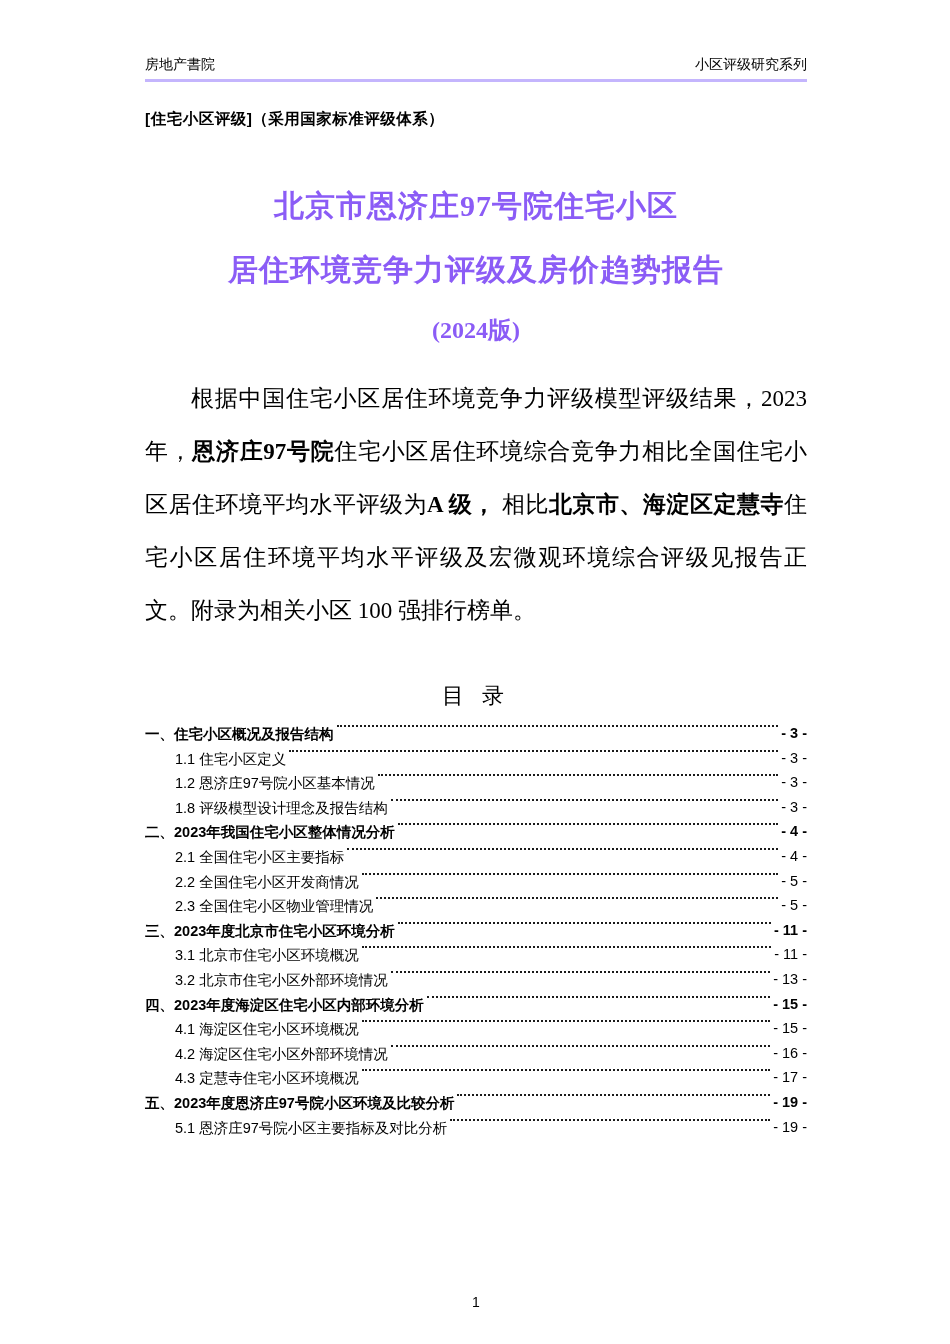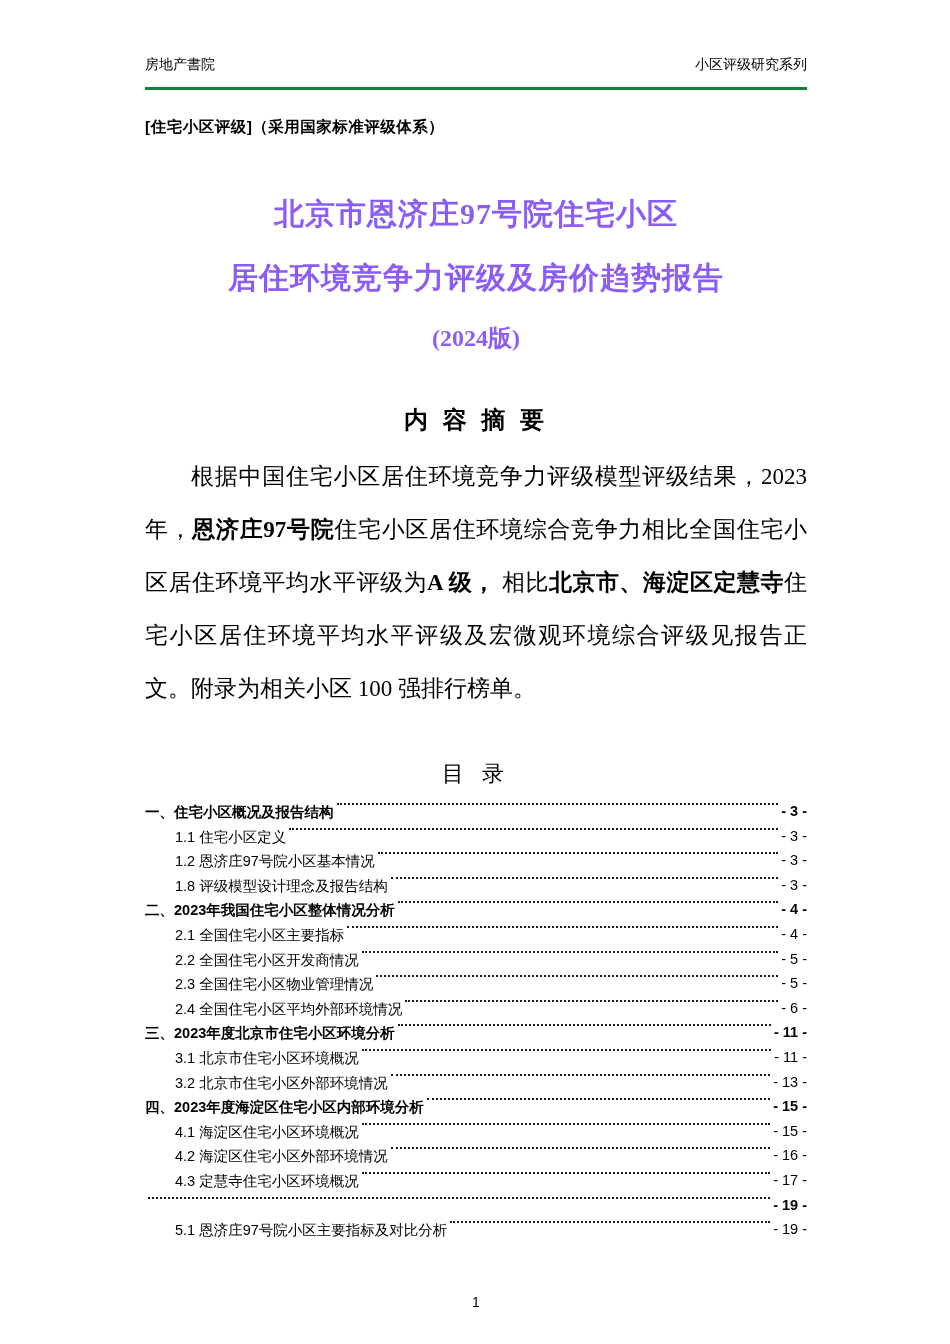--- a/index.html
+++ b/index.html
@@ -17,22 +17,22 @@
     flex-direction: column;
     background: #ffffff;
   }
   
   .doc-header {
     display: flex;
     justify-content: space-between;
     align-items: flex-end;
     font-family: "Liberation Sans", "DejaVu Sans", sans-serif;
     font-size: 14px;
-    padding-bottom: 13px;
-    border-bottom: 3px solid #15803d;
+    padding-bottom: 5px;
+    border-bottom: 3px solid #c4b5fd;
   }
   
   .tag-line {
     margin-top: 27px;
     font-size: 15.5px;
     font-weight: 700;
     font-family: "Liberation Sans", "DejaVu Sans", sans-serif;
     letter-spacing: 0.5px;
   }
   
@@ -117,21 +117,20 @@
   </div>
 
   <div class="tag-line">[住宅小区评级]（采用国家标准评级体系）</div>
 
   <div class="title-block">
     <div class="title-line">北京市恩济庄97号院住宅小区</div>
     <div class="title-line">居住环境竞争力评级及房价趋势报告</div>
     <div class="title-edition">(2024版)</div>
   </div>
 
-  <div class="abstract-heading">内 容 摘 要</div>
 
   <p class="abstract-body"><span>根据中国住宅小区居住环境竞争力评级模型评级结果，2023 年，</span><b>恩济庄97号院</b><span>住宅小区居住环境综合竞争力相比全国住宅小区居住环境平均水平评级为</span><b>A 级，</b><span> 相比</span><b>北京市、海淀区定慧寺</b><span>住宅小区居住环境平均水平评级及宏微观环境综合评级见报告正文。附录为相关小区 100 强排行榜单。</span></p>
 
   <div class="toc-heading">目 录</div>
 
   <div class="toc-list">
 
     <div class="toc-row lvl1">
       <span class="toc-label">一、住宅小区概况及报告结构</span>
       <span class="toc-leader"></span>
@@ -165,25 +164,20 @@
     <div class="toc-row lvl2">
       <span class="toc-label">2.2 全国住宅小区开发商情况</span>
       <span class="toc-leader"></span>
       <span class="toc-page">- 5 -</span>
     </div>
     <div class="toc-row lvl2">
       <span class="toc-label">2.3 全国住宅小区物业管理情况</span>
       <span class="toc-leader"></span>
       <span class="toc-page">- 5 -</span>
     </div>
-    <div class="toc-row lvl2">
-      <span class="toc-label">2.4 全国住宅小区平均外部环境情况</span>
-      <span class="toc-leader"></span>
-      <span class="toc-page">- 6 -</span>
-    </div>
     <div class="toc-row lvl1">
       <span class="toc-label">三、2023年度北京市住宅小区环境分析</span>
       <span class="toc-leader"></span>
       <span class="toc-page">- 11 -</span>
     </div>
     <div class="toc-row lvl2">
       <span class="toc-label">3.1 北京市住宅小区环境概况</span>
       <span class="toc-leader"></span>
       <span class="toc-page">- 11 -</span>
     </div>
@@ -206,20 +200,21 @@
       <span class="toc-label">4.2 海淀区住宅小区外部环境情况</span>
       <span class="toc-leader"></span>
       <span class="toc-page">- 16 -</span>
     </div>
     <div class="toc-row lvl2">
       <span class="toc-label">4.3 定慧寺住宅小区环境概况</span>
       <span class="toc-leader"></span>
       <span class="toc-page">- 17 -</span>
     </div>
     <div class="toc-row lvl1">
+      <span class="toc-label">五、2023年度恩济庄97号院小区环境及比较分析</span>
       <span class="toc-leader"></span>
       <span class="toc-page">- 19 -</span>
     </div>
     <div class="toc-row lvl2">
       <span class="toc-label">5.1 恩济庄97号院小区主要指标及对比分析</span>
       <span class="toc-leader"></span>
       <span class="toc-page">- 19 -</span>
     </div>
 
   </div>

